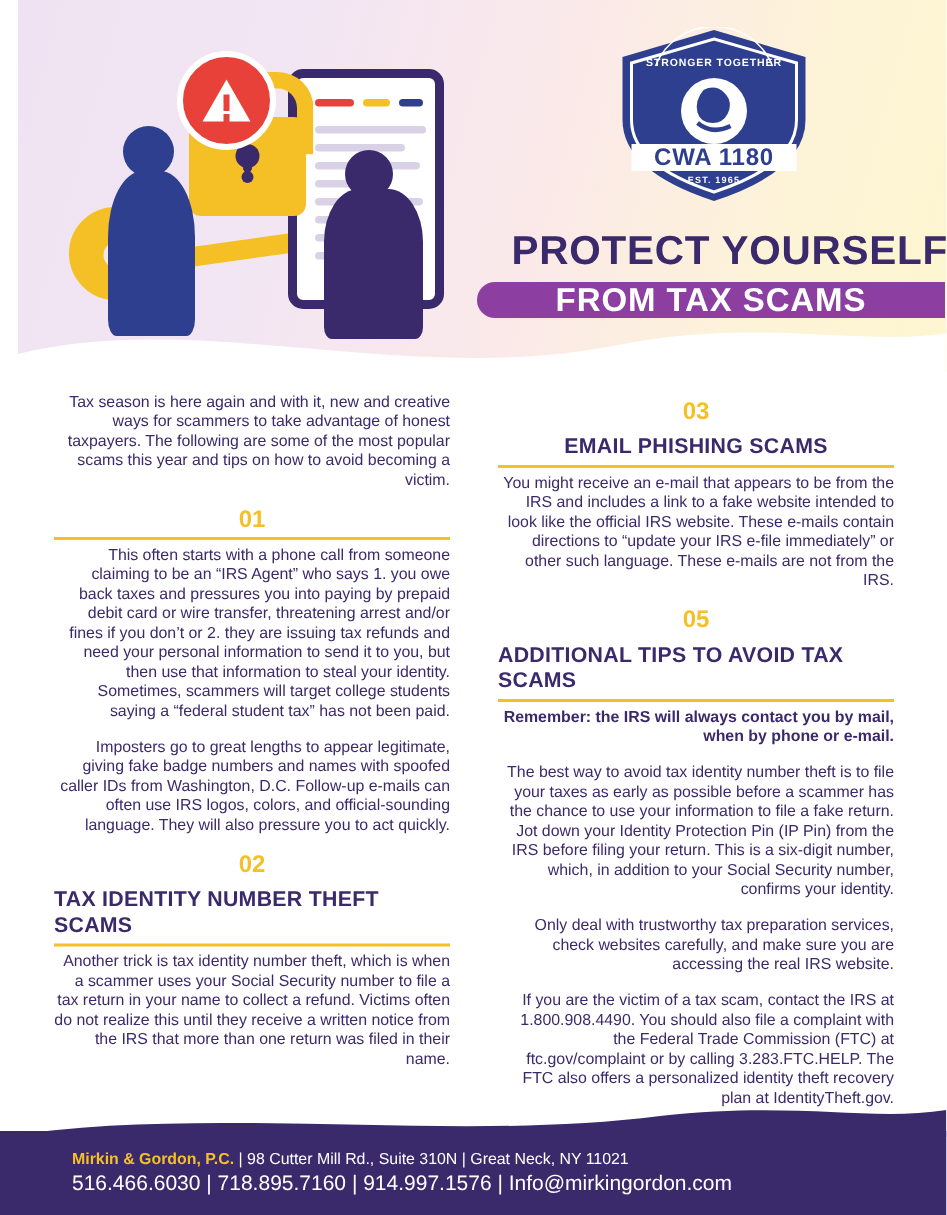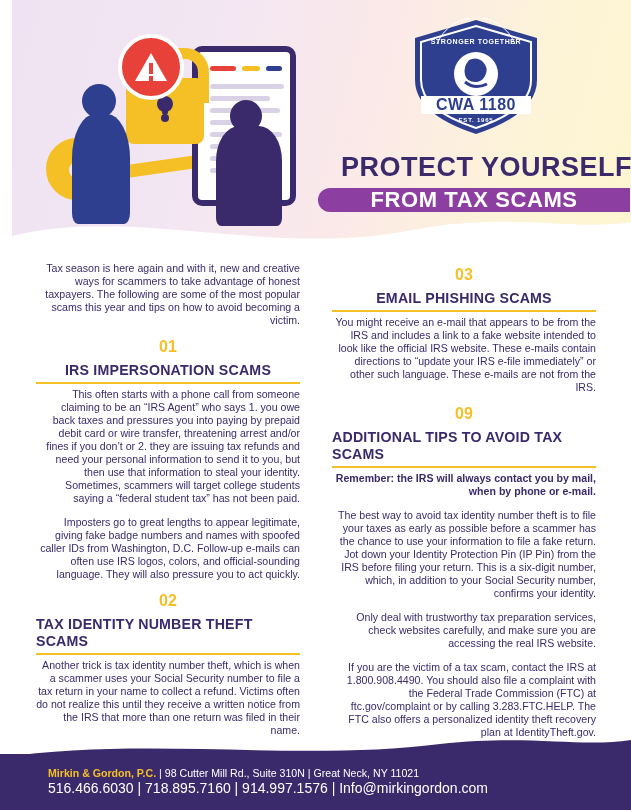--- a/index.html
+++ b/index.html
@@ -198,41 +198,40 @@
 
   <div class="subbar">
     <span>FROM TAX SCAMS</span>
   </div>
 
   <div class="col col-left">
     <p class="para">Tax season is here again and with it, new and creative ways for scammers to take advantage of honest taxpayers. The following are some of the most popular scams this year and tips on how to avoid becoming a victim.</p>
 
     <div class="sec-head">
       <span class="sec-num">01</span>
-      <span class="sec-title">IRS IMPERSONATION SCAMS</span>
     </div>
     <p class="para">This often starts with a phone call from someone claiming to be an “IRS Agent” who says 1. you owe back taxes and pressures you into paying by prepaid debit card or wire transfer, threatening arrest and/or fines if you don’t or 2. they are issuing tax refunds and need your personal information to send it to you, but then use that information to steal your identity.  Sometimes, scammers will target college students saying a “federal student tax” has not been paid.</p>
     <p class="para">Imposters go to great lengths to appear legitimate, giving fake badge numbers and names with spoofed caller IDs from Washington, D.C.  Follow-up e-mails can often use IRS logos, colors, and official-sounding language.  They will also pressure you to act quickly.</p>
 
     <div class="sec-head">
       <span class="sec-num">02</span>
       <span class="sec-title">TAX IDENTITY NUMBER THEFT SCAMS</span>
     </div>
     <p class="para">Another trick is tax identity number theft, which is when a scammer uses your Social Security number to file a tax return in your name to collect a refund. Victims often do not realize this until they receive a written notice from the IRS that more than one return was filed in their name.</p>
   </div>
 
   <div class="col col-right">
     <div class="sec-head">
       <span class="sec-num">03</span>
       <span class="sec-title">EMAIL PHISHING SCAMS</span>
     </div>
     <p class="para">You might receive an e-mail that appears to be from the IRS and includes a link to a fake website intended to look like the official IRS website.  These e-mails contain directions to “update your IRS e-file immediately” or other such language.  These e-mails are not from the IRS.</p>
 
     <div class="sec-head">
-      <span class="sec-num">09</span>
+      <span class="sec-num">05</span>
       <span class="sec-title">ADDITIONAL TIPS TO AVOID TAX SCAMS</span>
     </div>
     <p class="para intro">Remember: the IRS will always contact you by mail, when by phone or e-mail.</p>
     <p class="para">The best way to avoid tax identity number theft is to file your taxes as early as possible before a scammer has the chance to use your information to file a fake return. Jot down your Identity Protection Pin (IP Pin) from the IRS before filing your return.  This is a six-digit number, which, in addition to your Social Security number, confirms your identity.</p>
     <p class="para">Only deal with trustworthy tax preparation services, check websites carefully, and make sure you are accessing the real IRS website.</p>
     <p class="para">If you are the victim of a tax scam, contact the IRS at 1.800.908.4490. You should also file a complaint with the Federal Trade Commission (FTC) at ftc.gov/complaint or by calling 3.283.FTC.HELP. The FTC also offers a personalized identity theft recovery plan at IdentityTheft.gov.</p>
     <p class="para">Do not hesitate to contact Mirkin &amp; Gordon to speak with an attorney.</p>
   </div>
 
   <div class="footer">

